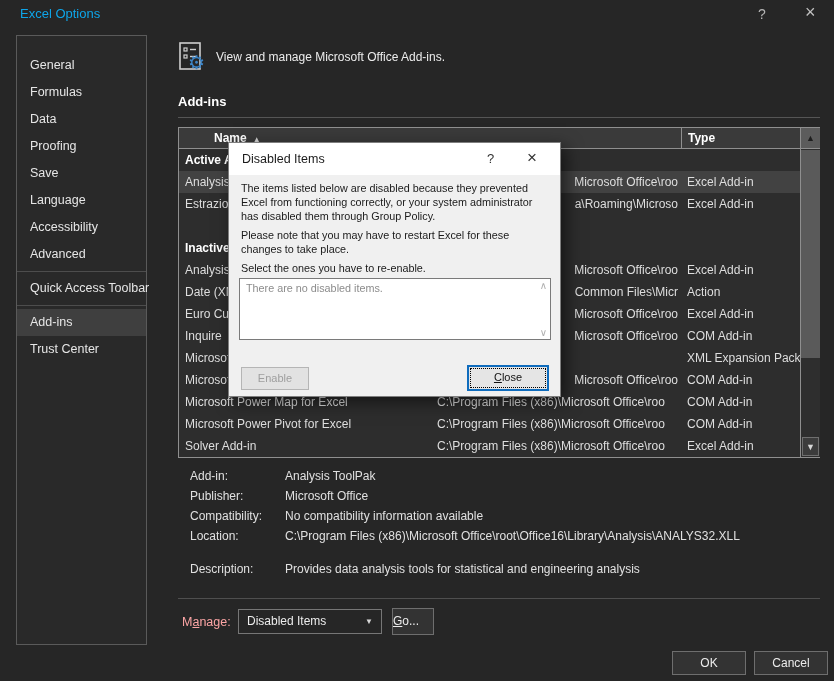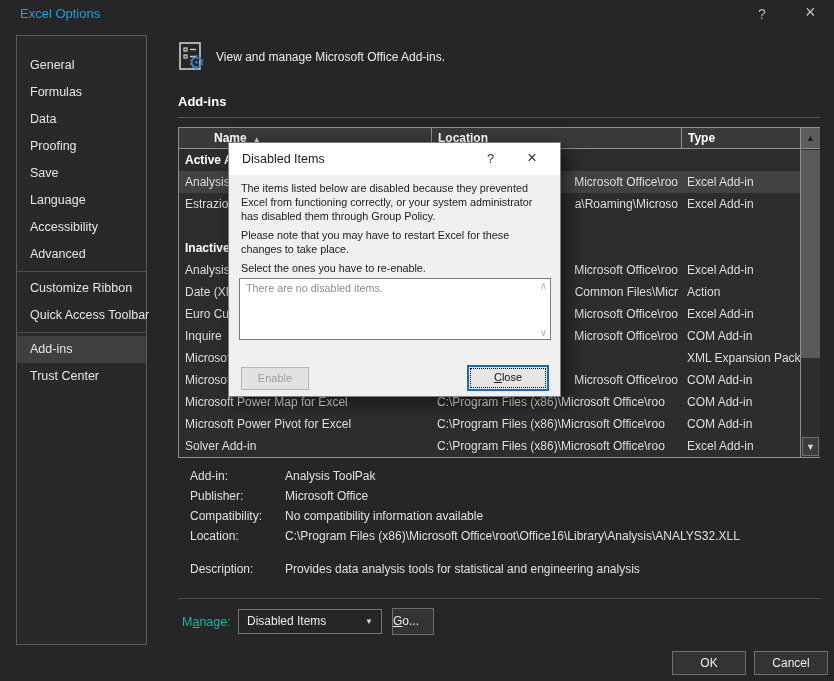--- a/index.html
+++ b/index.html
@@ -55,21 +55,21 @@
   #sb-thumb{position:absolute;left:0;top:22px;width:19px;height:208px;background:#5a5a5a;}
   #sb-down{position:absolute;left:1px;bottom:1px;width:17px;height:19px;background:#3c3c3c;border:1px solid #6f6f6f;
            color:#d8d8d8;font-size:9px;text-align:center;line-height:19px;box-sizing:border-box;}
 
   
   .det-label{position:absolute;left:190px;font-size:12px;color:#e0e0e0;white-space:nowrap;}
   .det-value{position:absolute;left:285px;font-size:12px;color:#e0e0e0;white-space:nowrap;}
 
   
   #manage-rule{left:178px;top:598px;width:642px;height:1px;background:#4f4f4f;}
-  #manage-label{left:182px;top:615px;font-size:12.5px;color:#14b8a6;}
+  #manage-label{left:182px;top:615px;font-size:12.5px;color:#fca5a5;}
   .u{text-decoration:underline;}
   #manage-select{left:238px;top:609px;width:144px;height:25px;background:#262626;border:1px solid #767676;
                  box-sizing:border-box;font-size:12px;color:#ececec;line-height:23px;padding-left:8px;cursor:default;}
   #manage-caret{position:absolute;right:8px;top:0;font-size:8px;line-height:23px;color:#d6d6d6;}
   #go-btn{left:392px;top:608px;width:42px;height:27px;background:#333333;border:1px solid #6e6e6e;
           box-sizing:border-box;font-size:12px;color:#ececec;line-height:25px;cursor:default;}
 
   
   .dlg-btn{position:absolute;width:74px;height:24px;background:#333333;border:1px solid #6e6e6e;
            box-sizing:border-box;font-size:12px;color:#ececec;text-align:center;line-height:22px;cursor:default;}
@@ -109,21 +109,20 @@
   <div class="abs" id="sidebar">
     <div class="side-item">General</div>
     <div class="side-item">Formulas</div>
     <div class="side-item">Data</div>
     <div class="side-item">Proofing</div>
     <div class="side-item">Save</div>
     <div class="side-item">Language</div>
     <div class="side-item">Accessibility</div>
     <div class="side-item">Advanced</div>
     <div class="side-div"></div>
-    <div class="side-item">Customize Ribbon</div>
     <div class="side-item">Quick Access Toolbar</div>
     <div class="side-div"></div>
     <div class="side-item sel">Add-ins</div>
     <div class="side-item">Trust Center</div>
   </div>
 
   <div class="abs" id="banner-icon">
     <svg width="24" height="30" viewBox="0 0 24 30">
       <rect x="1" y="1" width="20" height="26" fill="none" stroke="#cfcfcf" stroke-width="1.6"></rect>
       <rect x="5" y="6" width="3" height="3" fill="none" stroke="#cfcfcf" stroke-width="1.2"></rect>
@@ -135,21 +134,20 @@
   </div>
   <div class="abs" id="banner-text">View and manage Microsoft Office Add-ins.</div>
   <div class="abs" id="page-heading">Add-ins</div>
   <div class="abs" id="heading-rule"></div>
 
   <div class="abs" id="tbl">
     <div id="tbl-head">
       <div class="hcell" id="hc-name">
         <span>Name</span><span class="sort-arrow">▲</span>
       </div>
-      <div class="hcell" id="hc-loc">Location</div>
       <div class="hcell" id="hc-type">Type</div>
     </div>
 
     <div id="tbl-body">
       <div class="trow section" style="top:0px">
         <div class="tcell c-name">Active A</div>
       </div>
       <div class="trow sel" style="top:22px">
         <div class="tcell c-name">Analysis</div>
         <div class="tcell c-loc fragR">Microsoft Office\roo</div>

